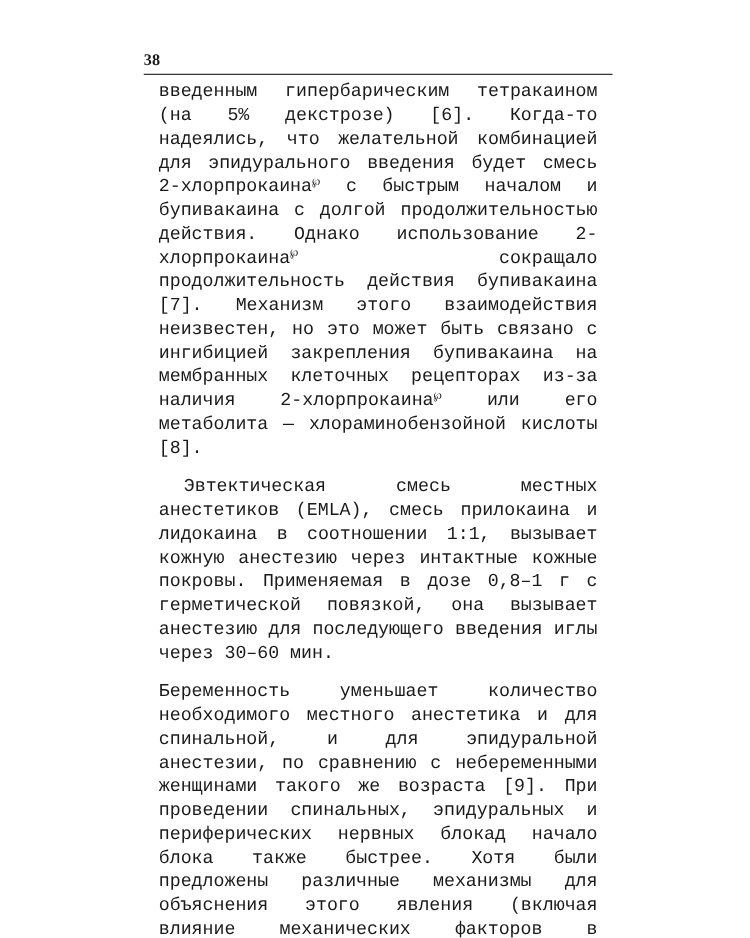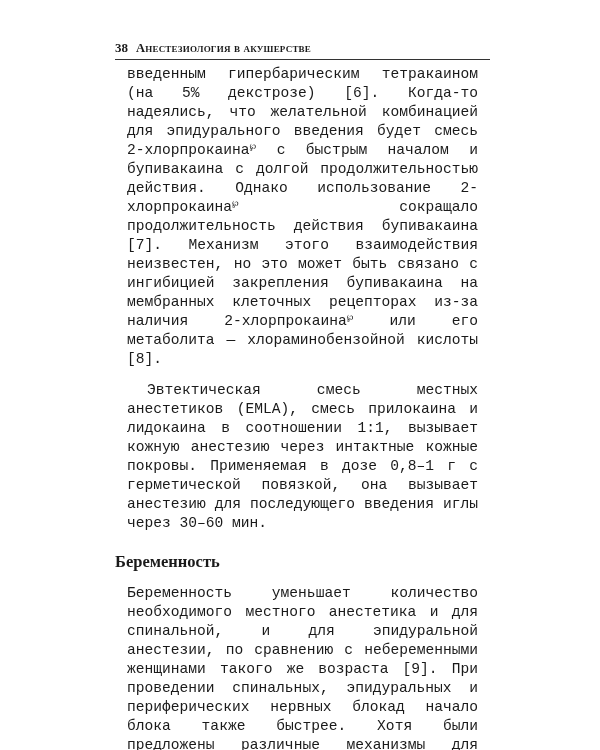--- a/index.html
+++ b/index.html
@@ -2,21 +2,21 @@
 <html><head>
   <meta charset="utf-8">
   <style>
     html, body { margin: 0; padding: 0; }
     body {
       width: 600px; height: 750px; background: #ffffff; position: relative; overflow: hidden;
       font-family: "DejaVu Serif", "Liberation Serif", serif; color: #1a1a1a;
     }
     .page { position: absolute; left: 115px; top: 40px; width: 375px; }
     .running-head {
-      display: flex; align-items: baseline; gap: 8px;
+      display: flex; align-items: baseline; gap: 26px;
       font-family: "Liberation Serif", serif; font-weight: bold; font-size: 12px;
       padding-bottom: 3px; border-bottom: 1px solid #333;
     }
     .running-head .pg { font-size: 13px; }
     .running-head .title { font-variant: small-caps; font-size: 12.5px; letter-spacing: 0.2px; }
     .body-text {
       font-family: "Liberation Serif", serif; font-size: 14.6px; line-height: 19px;
       text-align: justify; margin: 0; hyphens: manual;
     }
     .body-text p { margin: 12px; font-family: Liberation Mono, monospace; }
@@ -28,28 +28,26 @@
     }
     sup.mark { font-size: 8px; vertical-align: 5px; line-height: 0; }
     b { font-weight: bold; }
   </style>
 </head>
 <body>
 
 <div class="page">
   <div class="running-head">
     <span class="pg">38</span>
-    <span class="title">Анестезиология в акушерстве</span>
   </div>
 
   <div class="body-text">
     <p class="first"><span>введенным гипербарическим тетракаином (на 5% декстрозе) [6]. Когда-то надеялись, что желательной комбинацией для эпидурального введения будет смесь 2-хлорпрокаина</span><sup class="mark">℘</sup><span> с быстрым началом и бупивакаина с долгой продолжительностью действия. Однако использование 2-хлорпрокаина</span><sup class="mark">℘</sup><span> сокращало продолжительность действия бупивакаина [7]. Механизм этого взаимодействия неизвестен, но это может быть связано с ингибицией закрепления бупивакаина на мембранных клеточных рецепторах из-за наличия 2-хлорпрокаина</span><sup class="mark">℘</sup><span> или его метаболита — хлораминобензойной кислоты [8].</span></p>
 
     <p class="indent">Эвтектическая смесь местных анестетиков (EMLA), смесь прилокаина и лидокаина в соотношении 1:1, вызывает кожную анестезию через интактные кожные покровы. Применяемая в дозе 0,8–1 г с герметической повязкой, она вызывает анестезию для последующего введения иглы через 30–60 мин.</p>
 
 
-    <h2>Беременность</h2>
     <p>Беременность уменьшает количество необходимого местного анестетика и для спинальной, и для эпидуральной анестезии, по сравнению с небеременными женщинами такого же возраста [9]. При проведении спинальных, эпидуральных и периферических нервных блокад начало блока также быстрее. Хотя были предложены различные механизмы для объяснения этого явления (включая влияние механических факторов в эпидуральном пространстве и альтерацию ЦНС), наиболее вероятное объяснение — это эффект прогестерона непосредственно на волокна чувствительных нервов.</p>
 
     <p>При нагревании местного анестетика до температуры 100 °F происходит уменьшение времени начала блока при эпидуральной анестезии. Вероятный механизм этого явления — снижение pKa, происходящее при увеличении температуры [12].</p>
 
   </div>
 </div>
 
 </body></html>

